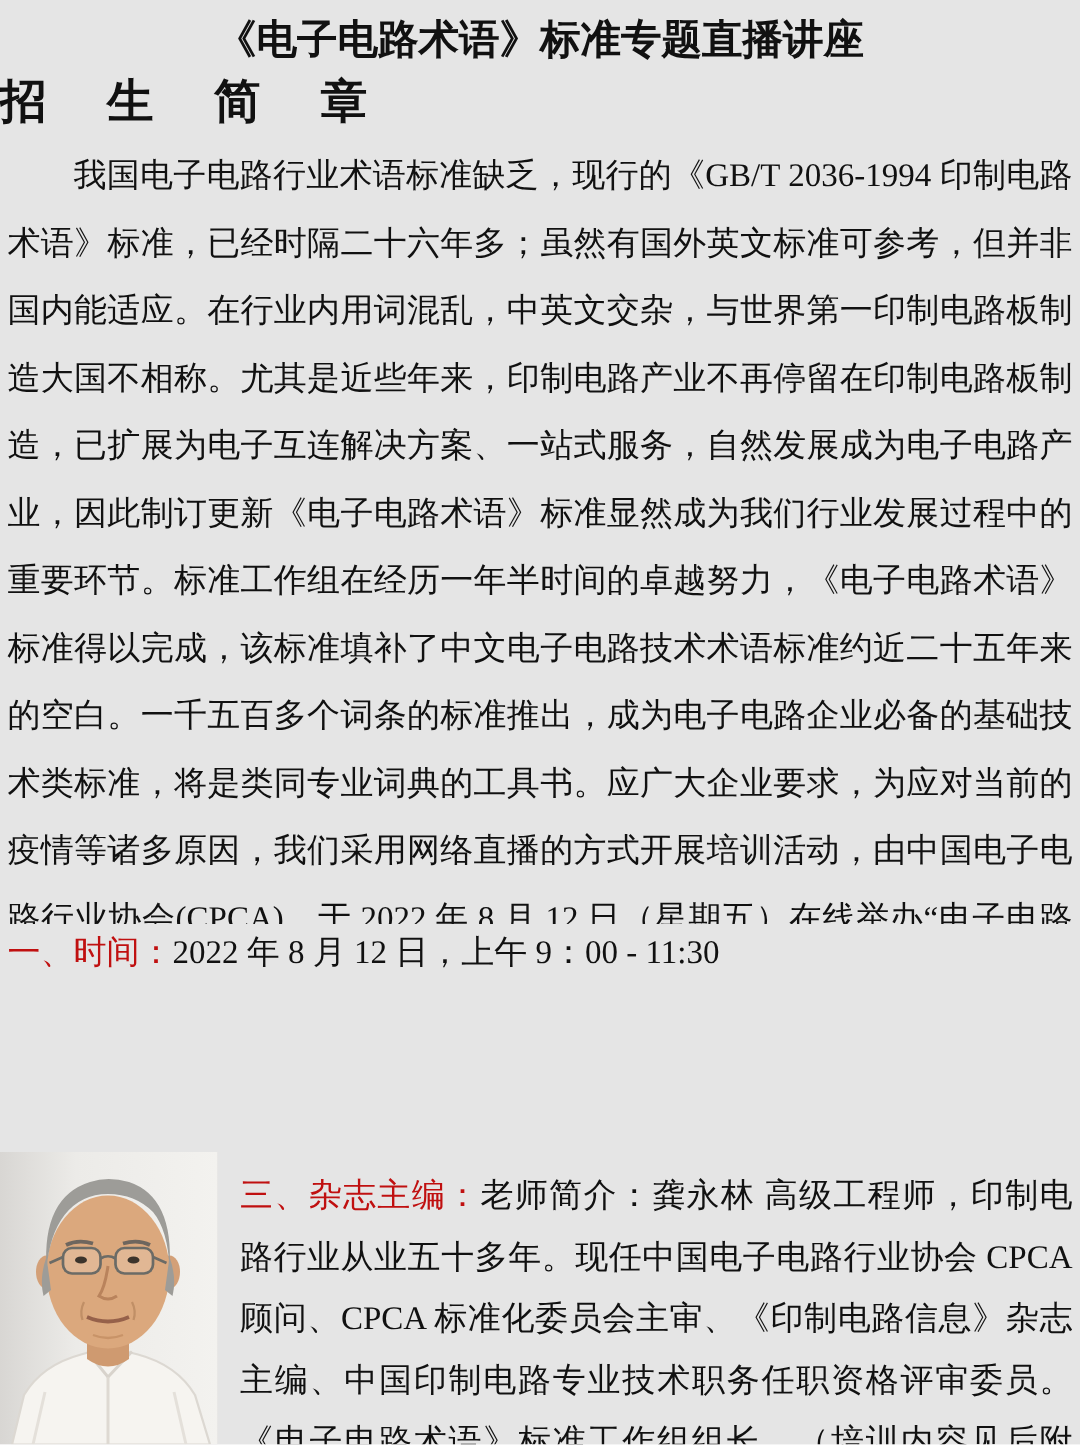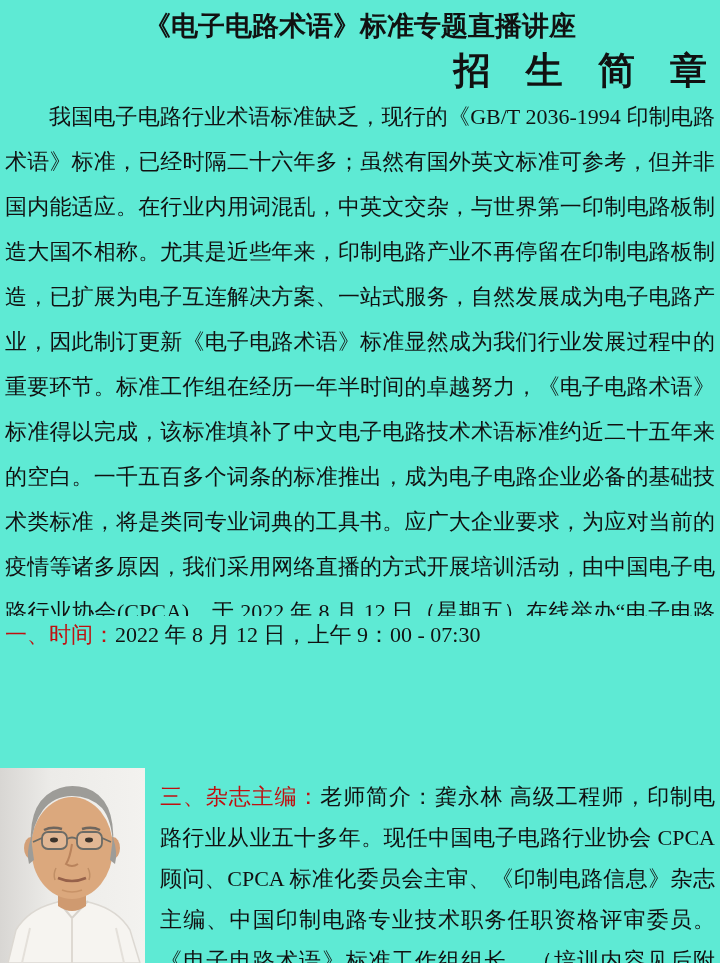--- a/index.html
+++ b/index.html
@@ -2,39 +2,39 @@
 <html><head>
 <meta charset="utf-8">
 <style>
   * { margin: 0; padding: 0; box-sizing: border-box; }
   html, body { background: #ffffff; }
   .page {
     position: relative;
     width: 720px;
     height: 963px;
     margin: 0 auto;
-    background: #5eead4;
+    background: #e5e5e5;
     overflow: hidden;
     color: #111111;
     font-family: "Liberation Serif", "DejaVu Serif", serif;
   }
   .doc-title {
     padding-top: 8px;
     text-align: center;
     font-family: "Liberation Sans", "DejaVu Sans", sans-serif;
     font-size: 27px;
     font-weight: bold;
     line-height: 36px;
     color: #111111;
   }
   .doc-subtitle {
     margin-top: 6px;
-    text-align: right;
-    font-family: Liberation Serif, serif;
-    font-size: 37px;
+    text-align: left;
+    font-family: Liberation Mono, monospace;
+    font-size: 31px;
     font-weight: bold;
     letter-spacing: 0.35em;
     line-height: 42px;
     color: #111111;
   }
   .intro {
     position: absolute;
     top: 94px;
     left: 5px;
     right: 5px;
@@ -92,21 +92,21 @@
 
 <div class="page">
 
   <div class="doc-title">《电子电路术语》标准专题直播讲座</div>
 
   <div class="doc-subtitle">招 生 简 章</div>
 
   <p class="intro">我国电子电路行业术语标准缺乏，现行的《GB/T 2036-1994 印制电路术语》标准，已经时隔二十六年多；虽然有国外英文标准可参考，但并非国内能适应。在行业内用词混乱，中英文交杂，与世界第一印制电路板制造大国不相称。尤其是近些年来，印制电路产业不再停留在印制电路板制造，已扩展为电子互连解决方案、一站式服务，自然发展成为电子电路产业，因此制订更新《电子电路术语》标准显然成为我们行业发展过程中的重要环节。标准工作组在经历一年半时间的卓越努力，《电子电路术语》标准得以完成，该标准填补了中文电子电路技术术语标准约近二十五年来的空白。一千五百多个词条的标准推出，成为电子电路企业必备的基础技术类标准，将是类同专业词典的工具书。应广大企业要求，为应对当前的疫情等诸多原因，我们采用网络直播的方式开展培训活动，由中国电子电路行业协会(CPCA)，于 2022 年 8 月 12 日（星期五）在线举办“电子电路术语”标准专题直播讲座，有关事项通知如下：</p>
 
   <div class="section section-time">
-    <span class="section-label">一、时间：</span><span>2022 年 8 月 12 日，上午 9：00 - 07:30</span>
+    <span class="section-label">一、时间：</span><span>2022 年 8 月 12 日，上午 9：00 - 11:30</span>
   </div>
 
 
   <div class="lecturer-row">
 
     <div class="lecturer-photo">
       <svg width="145" height="195" viewBox="0 0 145 195" xmlns="http://www.w3.org/2000/svg">
         <defs>
           <linearGradient id="bgGrad" x1="0" y1="0" x2="1" y2="0">
             <stop offset="0" stop-color="#d8d6d3"></stop>

